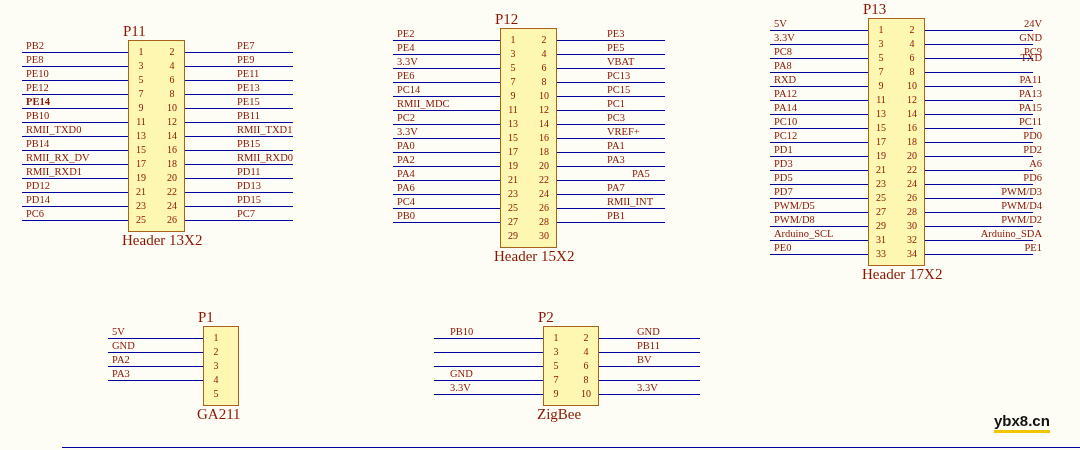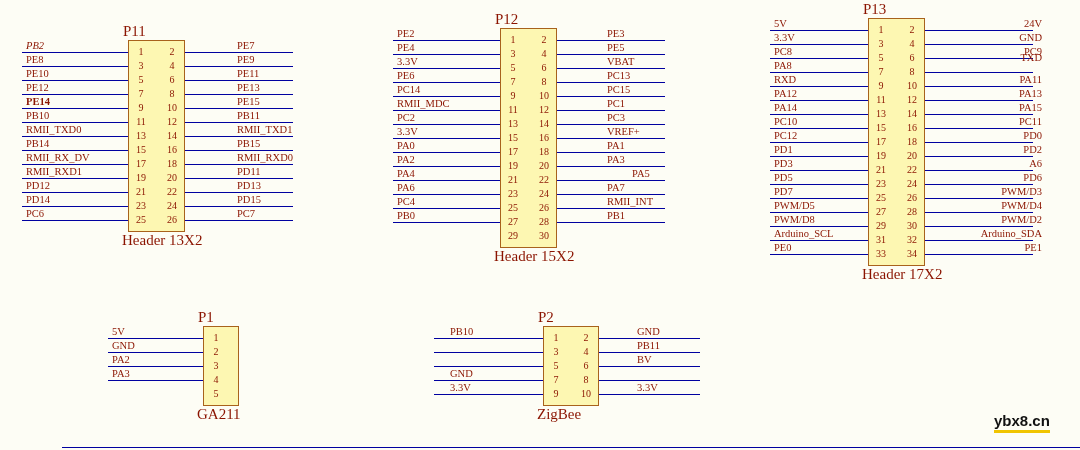--- a/index.html
+++ b/index.html
@@ -30,21 +30,21 @@
 <body style="background: rgb(253, 253, 245);">
 
 <div class="canvas">
   <div id="schematic">
       <div class="txt" style="left: 123px; top: 26px; color: rgb(139, 20, 0);">P11</div>
       <div class="box" style="left: 128px; top: 40px; width: 57px; height: 192px; background: rgb(253, 247, 178); border-color: rgb(168, 98, 28);"></div>
       <div class="txt" style="left: 122px; top: 235px; color: rgb(139, 20, 0);">Header 13X2</div>
       <div class="pin" style="left: 132px; top: 46px; color: rgb(139, 20, 0);">1</div>
       <div class="pin" style="left: 163px; top: 46px; color: rgb(139, 20, 0);">2</div>
       <div class="wire" style="left: 22px; top: 52px; width: 106px; background: rgb(0, 0, 160);"></div>
-      <div class="lbl" style="left: 26px; top: 40px; color: rgb(139, 20, 0); font-style: italic;">PB2</div>
+      <div class="lbl" style="left: 26px; top: 40px; color: rgb(139, 20, 0);">PB2</div>
       <div class="wire" style="left: 185px; top: 52px; width: 108px; background: rgb(0, 0, 160);"></div>
       <div class="lbl" style="left: 237px; top: 40px; color: rgb(139, 20, 0);">PE7</div>
       <div class="pin" style="left: 132px; top: 60px; color: rgb(139, 20, 0);">3</div>
       <div class="pin" style="left: 163px; top: 60px; color: rgb(139, 20, 0);">4</div>
       <div class="wire" style="left: 22px; top: 66px; width: 106px; background: rgb(0, 0, 160);"></div>
       <div class="lbl" style="left: 26px; top: 54px; color: rgb(139, 20, 0);">PE8</div>
       <div class="wire" style="left: 185px; top: 66px; width: 108px; background: rgb(0, 0, 160);"></div>
       <div class="lbl" style="left: 237px; top: 54px; color: rgb(139, 20, 0);">PE9</div>
       <div class="pin" style="left: 132px; top: 74px; color: rgb(139, 20, 0);">5</div>
       <div class="pin" style="left: 163px; top: 74px; color: rgb(139, 20, 0);">6</div>

